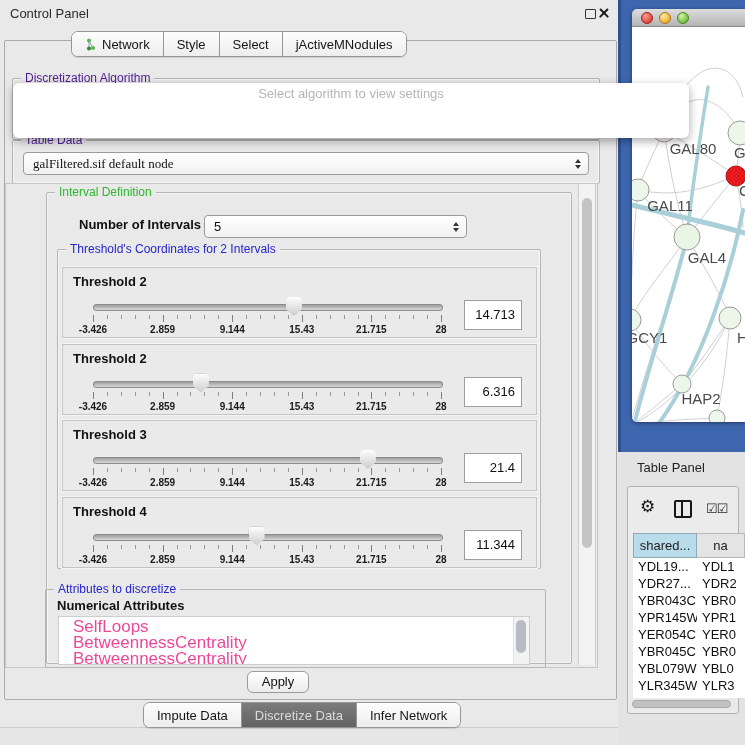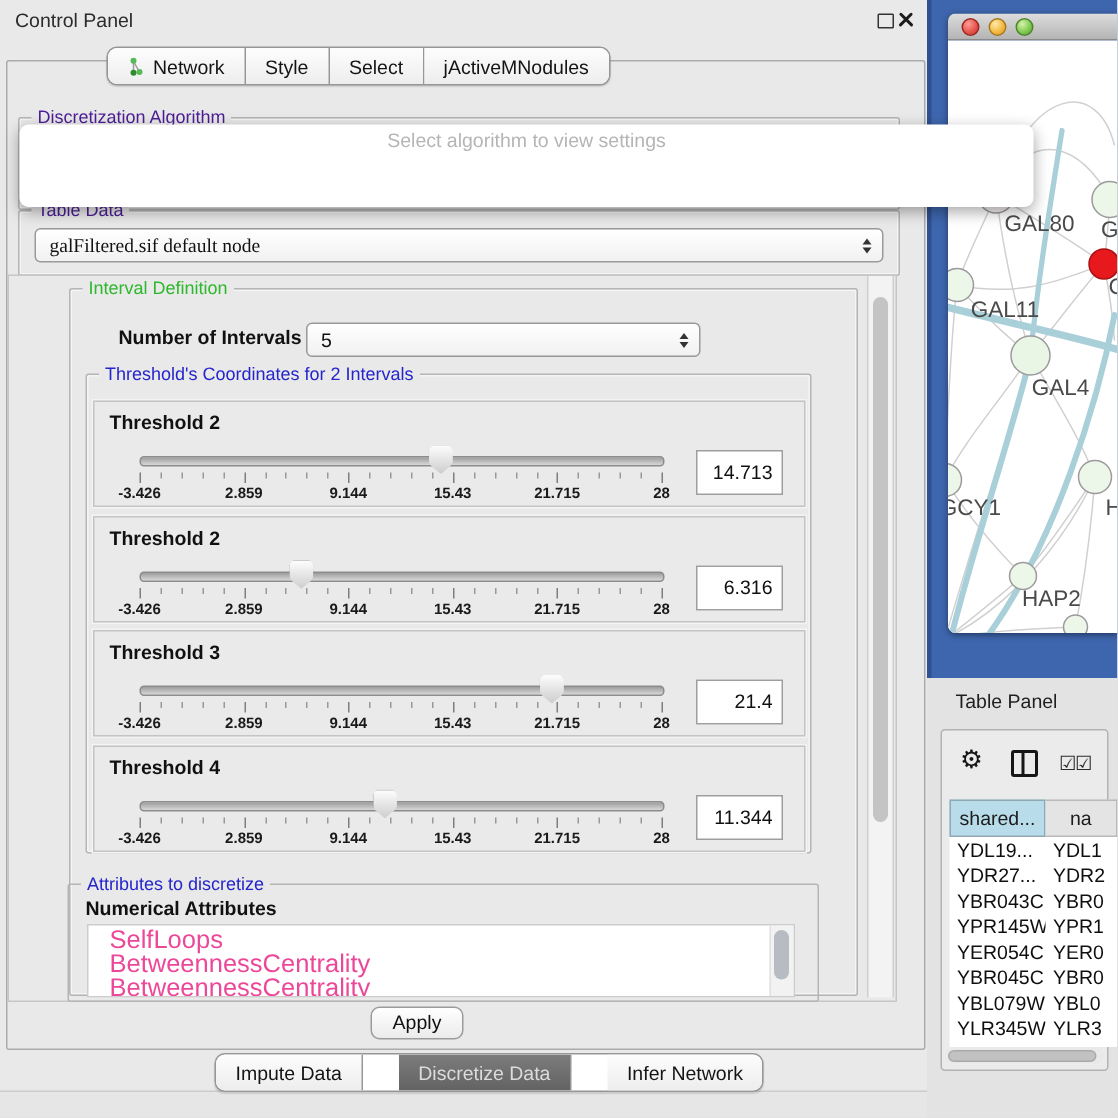--- a/index.html
+++ b/index.html
@@ -13,21 +13,21 @@
   #close-btn span{position:absolute;left:0;top:5px;width:12px;height:2.4px;background:#1c1c1c;border-radius:1px;}
   #close-btn span:first-child{transform:rotate(45deg);}
   #close-btn span:last-child{transform:rotate(-45deg);}
   #outer-panel{left:4px;top:40px;width:611px;height:658px;border:1px solid #ababab;border-radius:2px;}
   
   .segbar{display:flex;height:24px;border:1px solid #969696;border-radius:7px;overflow:hidden;background:#fff;box-shadow:0 1px 1px rgba(0,0,0,.12);z-index:10;}
   .seg{display:flex;align-items:center;gap:5px;padding:0 13px;font-size:13px;color:#141414;background:linear-gradient(#fdfdfd,#ededed);border-right:1px solid #969696;white-space:nowrap;}
   .seg:last-child{border-right:none;}
   .seg.active{background:linear-gradient(#7c7c7c,#636363);color:#dcdcdc;}
   #top-tabs{left:71px;top:31px;}
-  #bottom-tabs{left:143px;top:702px;gap:24px;}
+  #bottom-tabs{left:143px;top:702px;}
   #bottom-strip{left:0;top:727px;width:618px;height:18px;background:#e6e6e6;border-top:1px solid #cdcdcd;}
   
   .group{border:1px solid #b5b5b5;border-radius:2px;box-shadow:inset 0 0 0 1px rgba(255,255,255,.55);}
   .gtitle{position:absolute;top:-8px;left:8px;background:#e9e9e9;padding:0 4px;font-size:12px;white-space:nowrap;}
   .t-black{color:#4c1d95;} .t-green{color:#2db82d;} .t-blue{color:#2525cc;}
   
   .combo{background:linear-gradient(#ffffff,#f1f1f1);border:1px solid #9a9a9a;border-radius:4px;font-size:13px;color:#111;line-height:21px;padding:0 22px 0 9px;white-space:nowrap;overflow:hidden;}
   .arrows{position:absolute;right:7px;top:50%;transform:translateY(-50%);}
   .arr-up{width:0;height:0;border-left:3.5px solid transparent;border-right:3.5px solid transparent;border-bottom:4.5px solid #333;margin-bottom:2px;}
   .arr-down{width:0;height:0;border-left:3.5px solid transparent;border-right:3.5px solid transparent;border-top:4.5px solid #333;}

